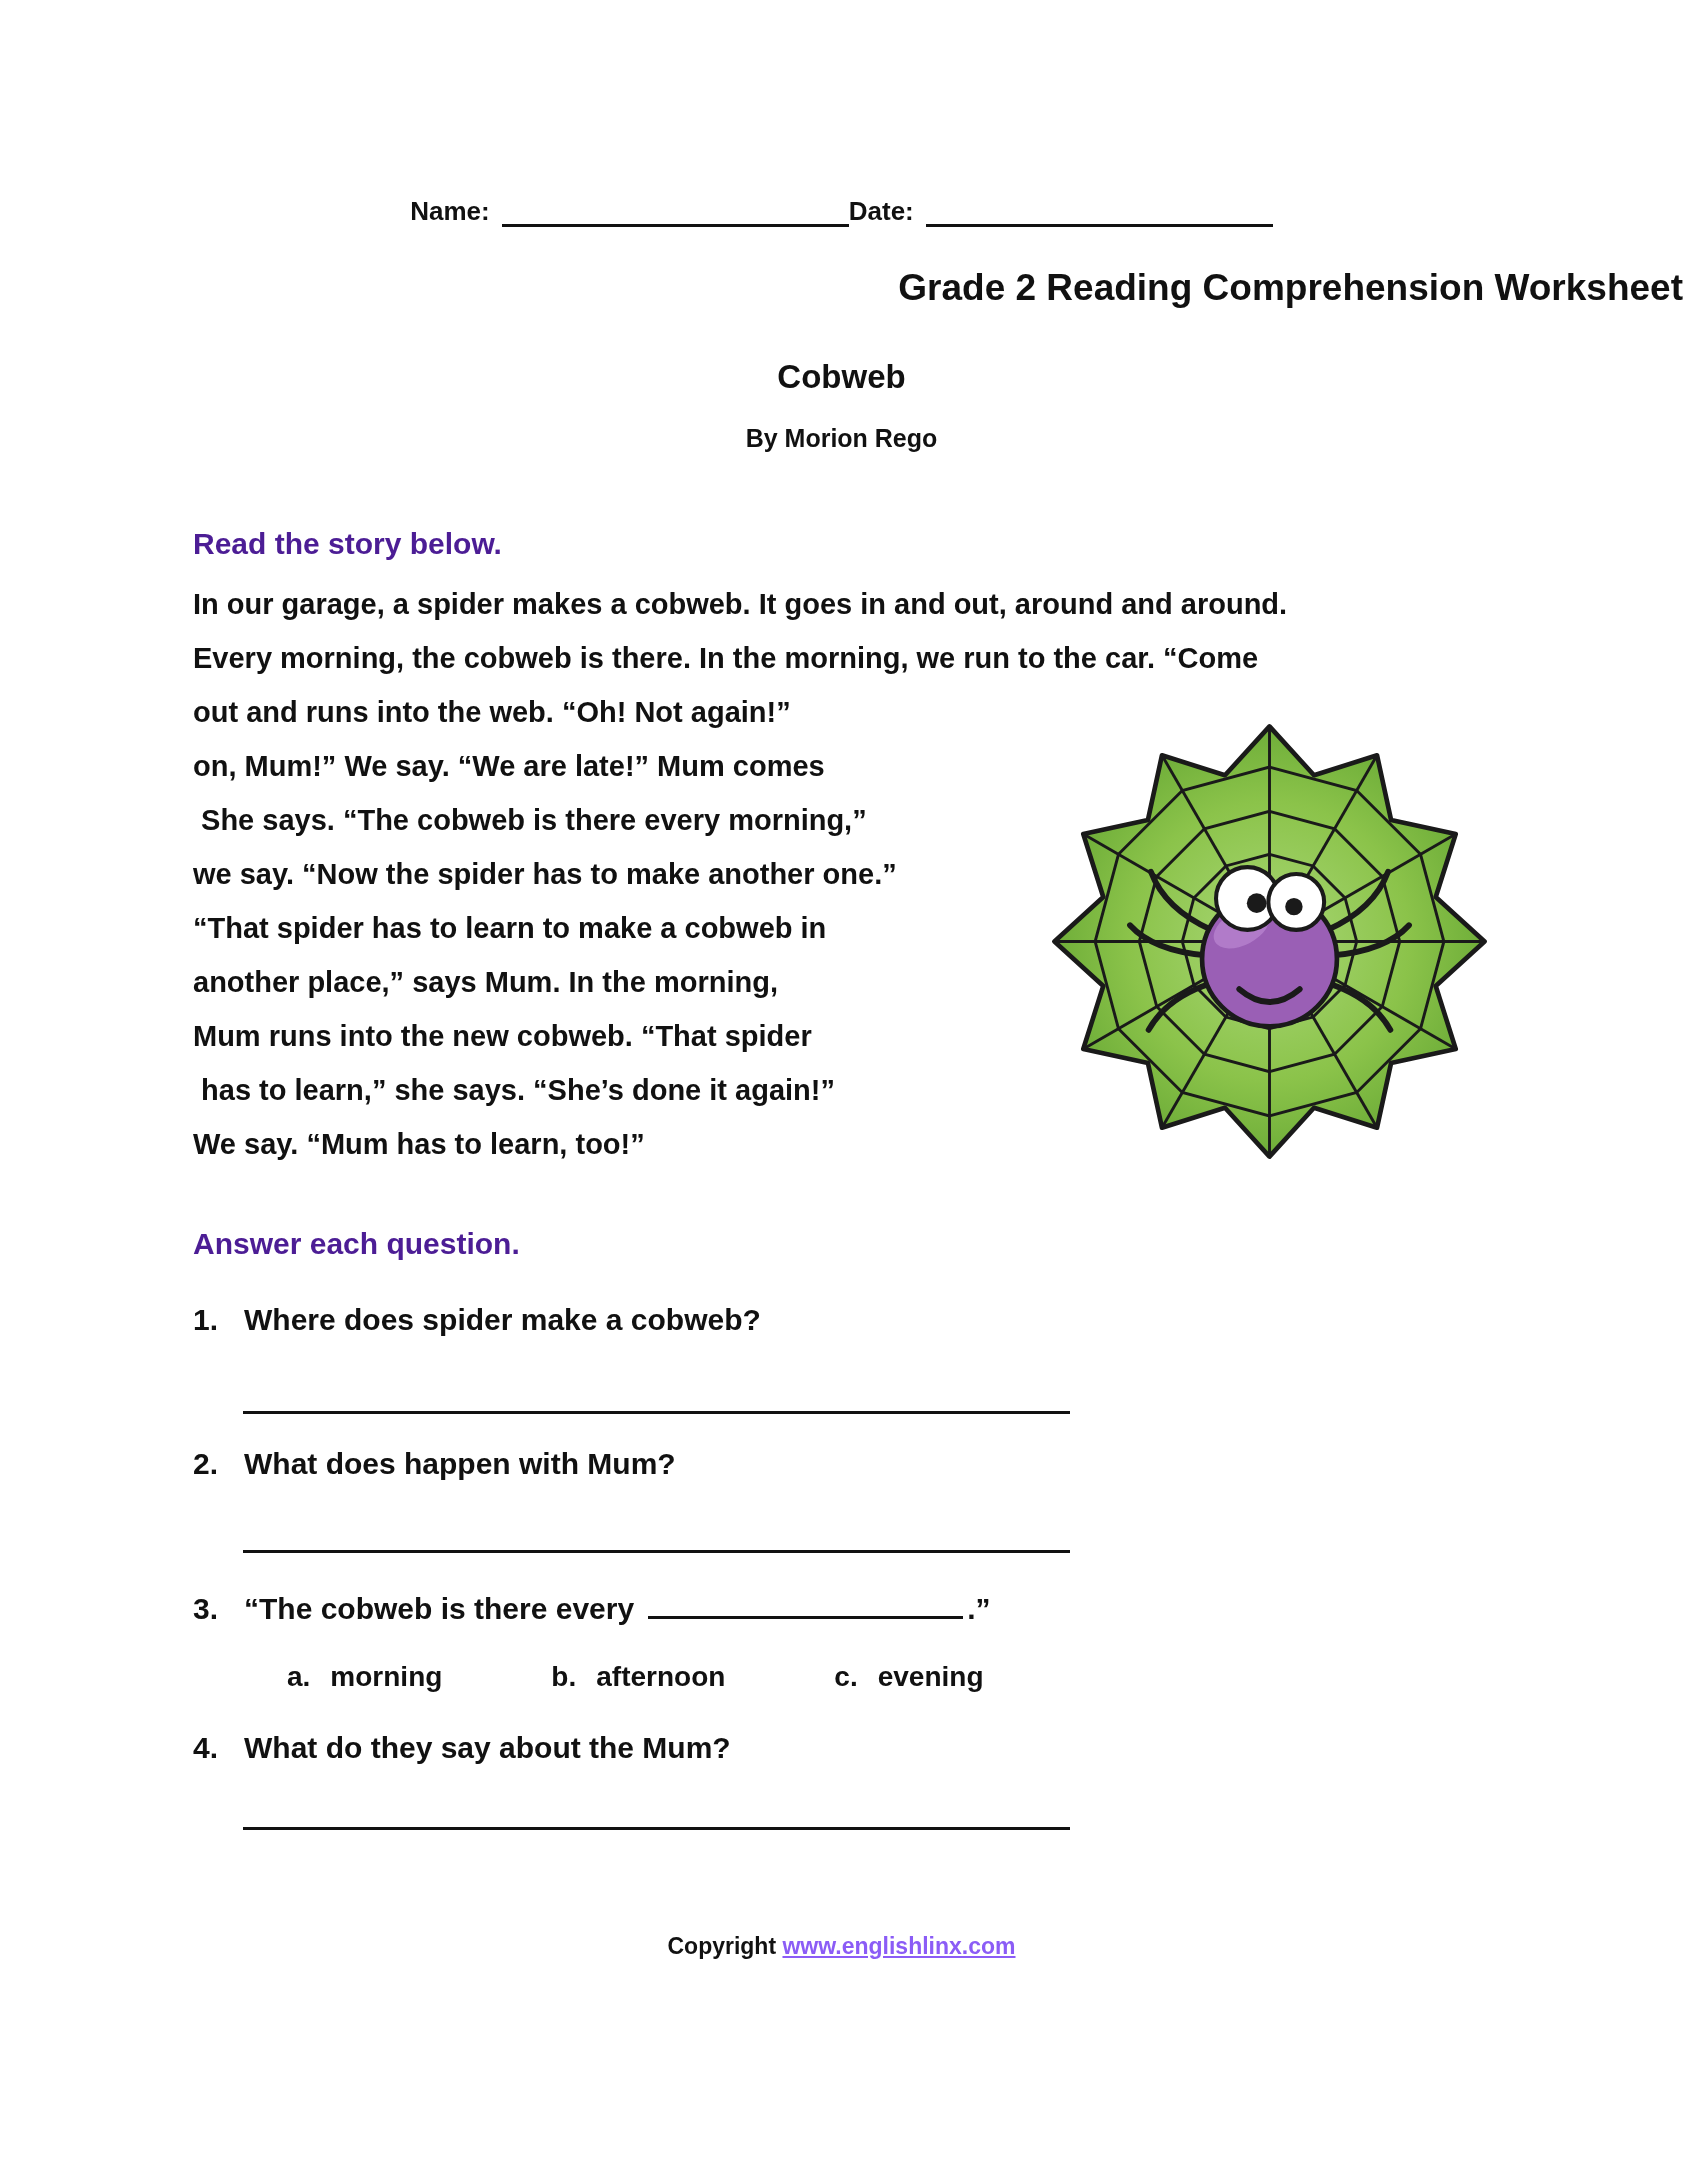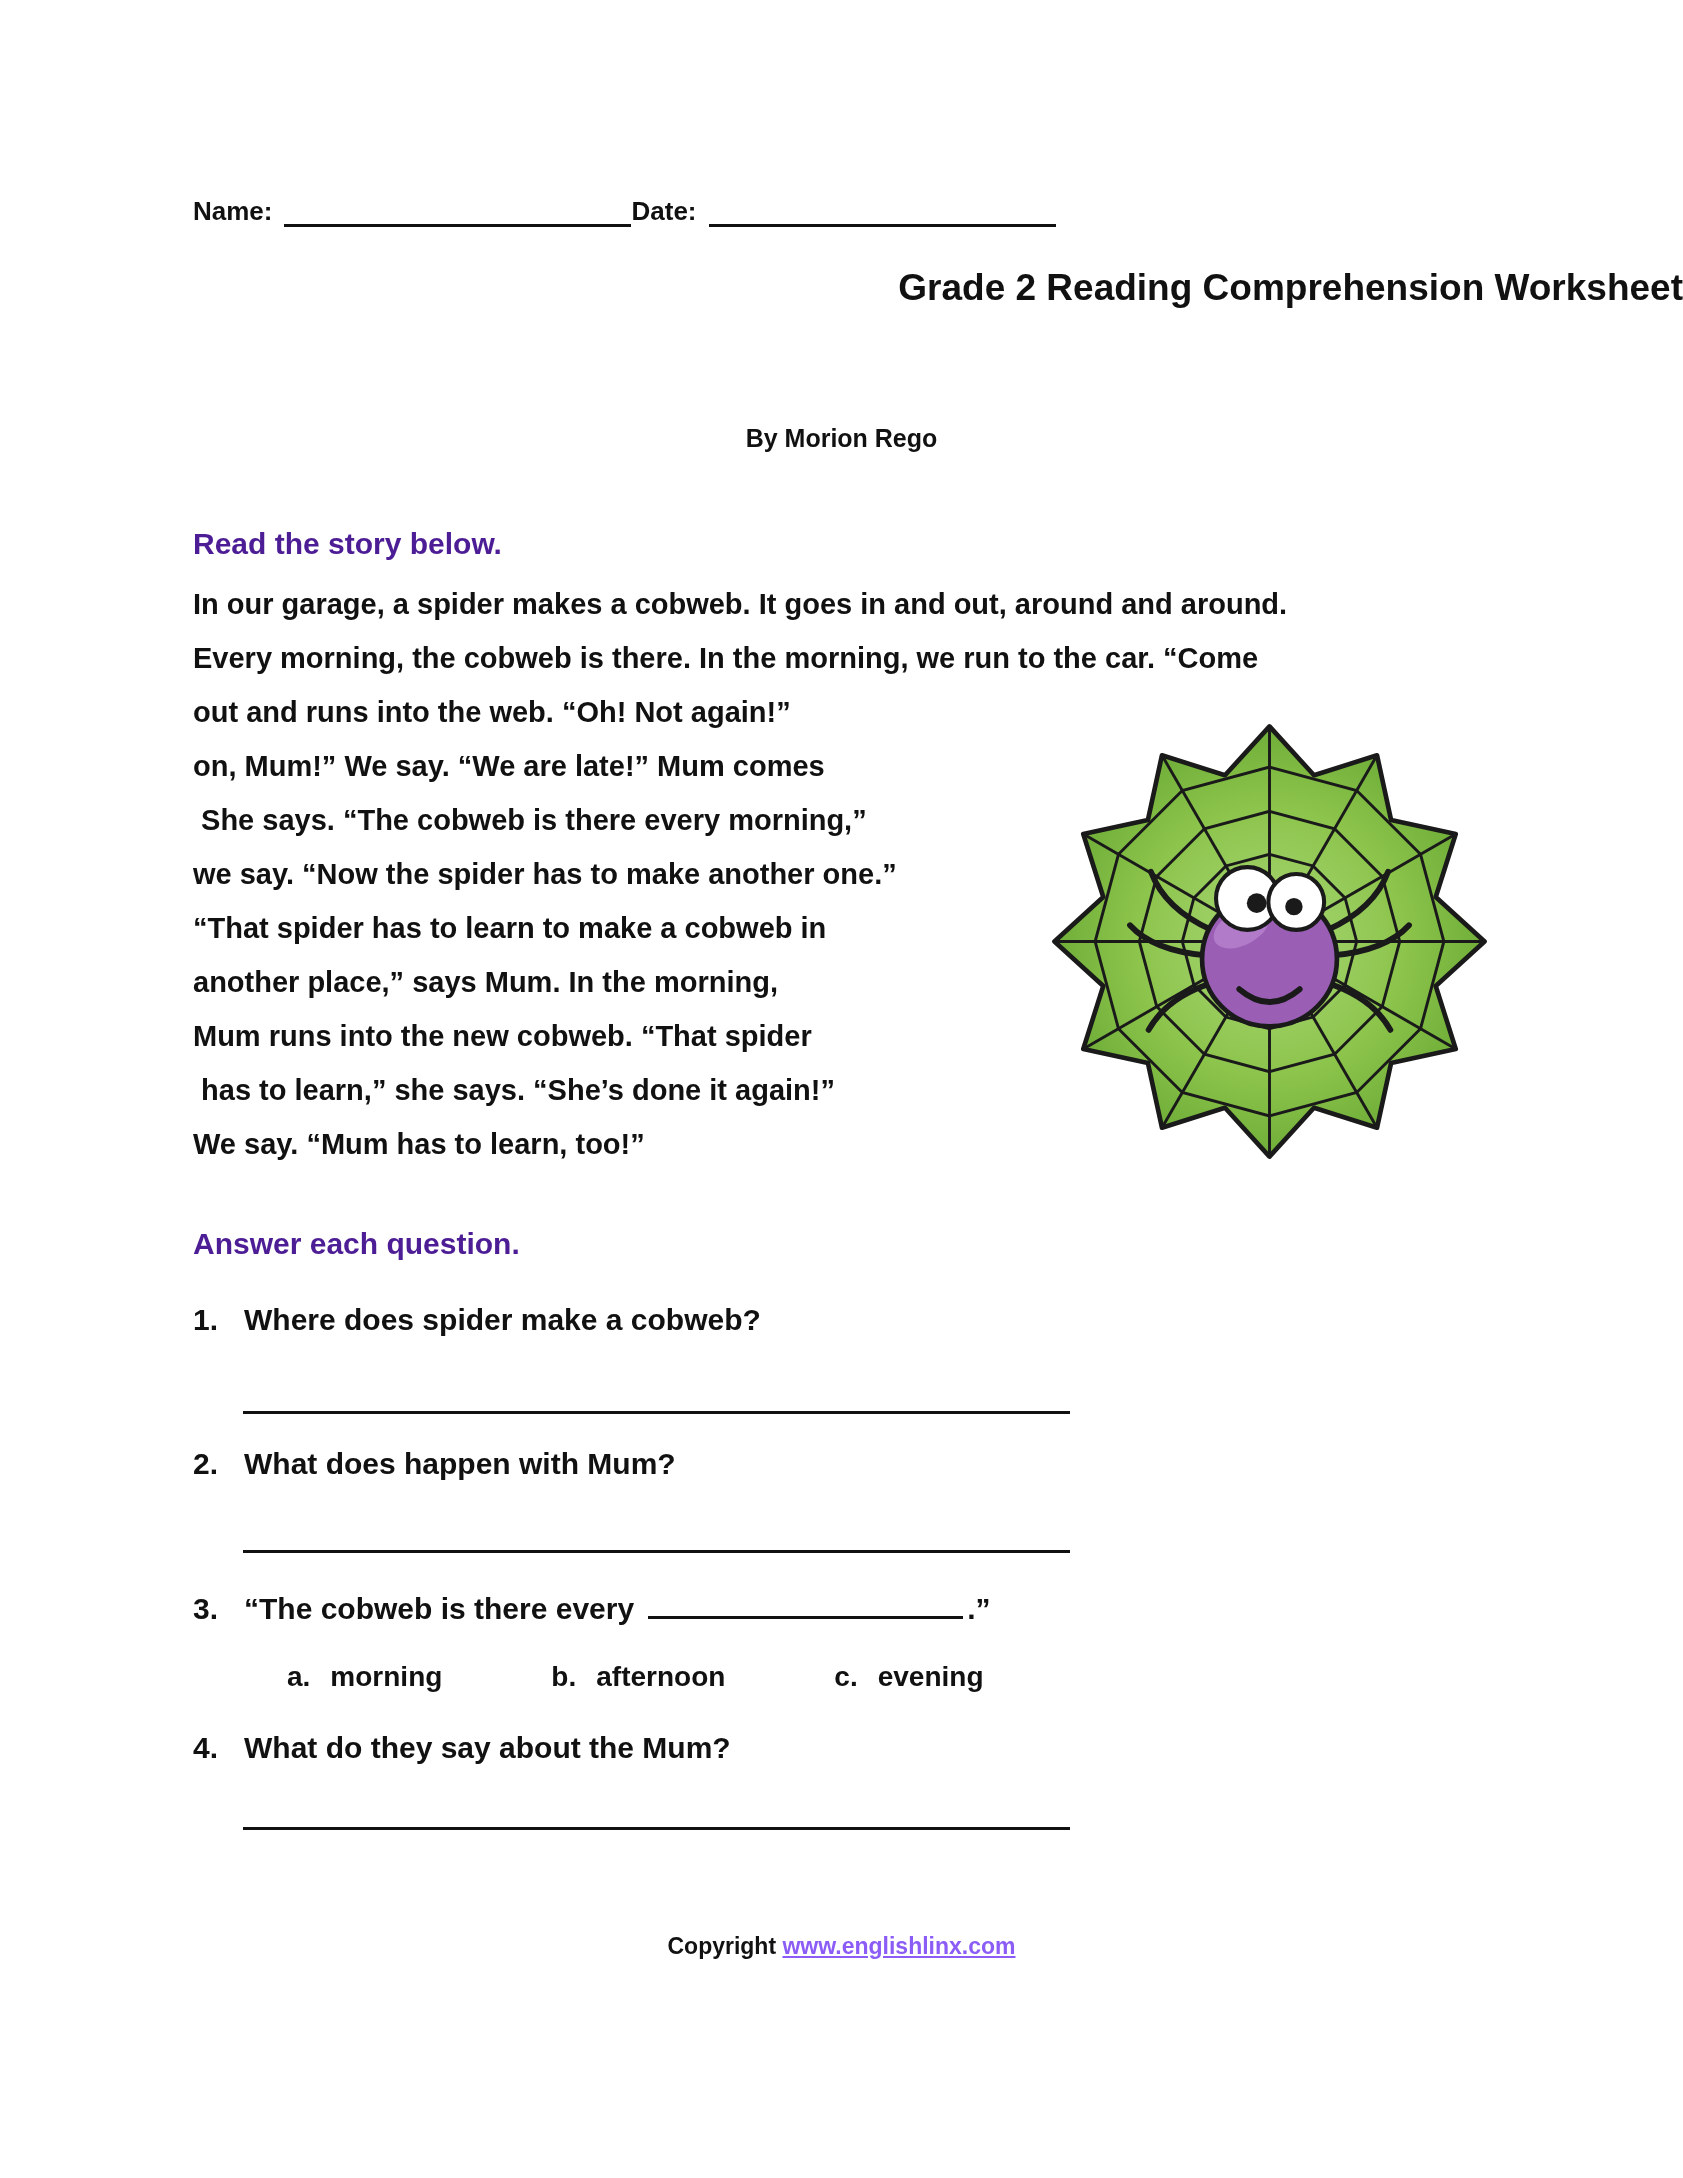--- a/index.html
+++ b/index.html
@@ -1,21 +1,21 @@
 <!DOCTYPE html>
 <html><head>
 <meta charset="utf-8">
 <style>
   html,body{margin:0;padding:0;background:#fff;}
   .page{
     position:relative;width:1683px;height:2178px;background:#fff;overflow:hidden;
     font-family:"Liberation Sans", sans-serif;font-weight:700;color:#111;
   }
   
-  .name-row{position:absolute;left:193px;right:193px;top:196px;display:flex;justify-content:flex-start;font-size:26px;}
+  .name-row{position:absolute;left:193px;right:193px;top:196px;display:flex;justify-content:center;font-size:26px;}
   .field{display:flex;align-items:flex-end;}
   .blank{display:inline-block;width:347px;height:24px;border-bottom:3px solid #111;margin-left:12px;}
   
   .title{position:absolute;left:0;right:0;top:267px;text-align:right;font-size:37px;}
   .story-title{position:absolute;left:0;right:0;top:358px;text-align:center;font-size:33px;}
   .byline{position:absolute;left:0;right:0;top:424px;text-align:center;font-size:25px;}
   .teal-heading{position:absolute;left:193px;color:#4c1d95;font-size:30px;}
   .read-heading{top:527px;}
   .answer-heading{top:1227px;}
   
@@ -46,20 +46,21 @@
       <span>Name:</span>
       <span class="blank"></span>
     </div>
     <div class="field">
       <span>Date:</span>
       <span class="blank"></span>
     </div>
   </div>
 
   <div class="title">Grade 2 Reading Comprehension Worksheet</div>
+  <div class="story-title">Cobweb</div>
   <div class="byline">By Morion Rego</div>
 
   <div class="teal-heading read-heading">Read the story below.</div>
 
   <div class="story">
     <div>
 
         <div class="story-line">In our garage, a spider makes a cobweb. It goes in and out, around and around.</div>
 
         <div class="story-line">Every morning, the cobweb is there. In the morning, we run to the car. “Come</div>

